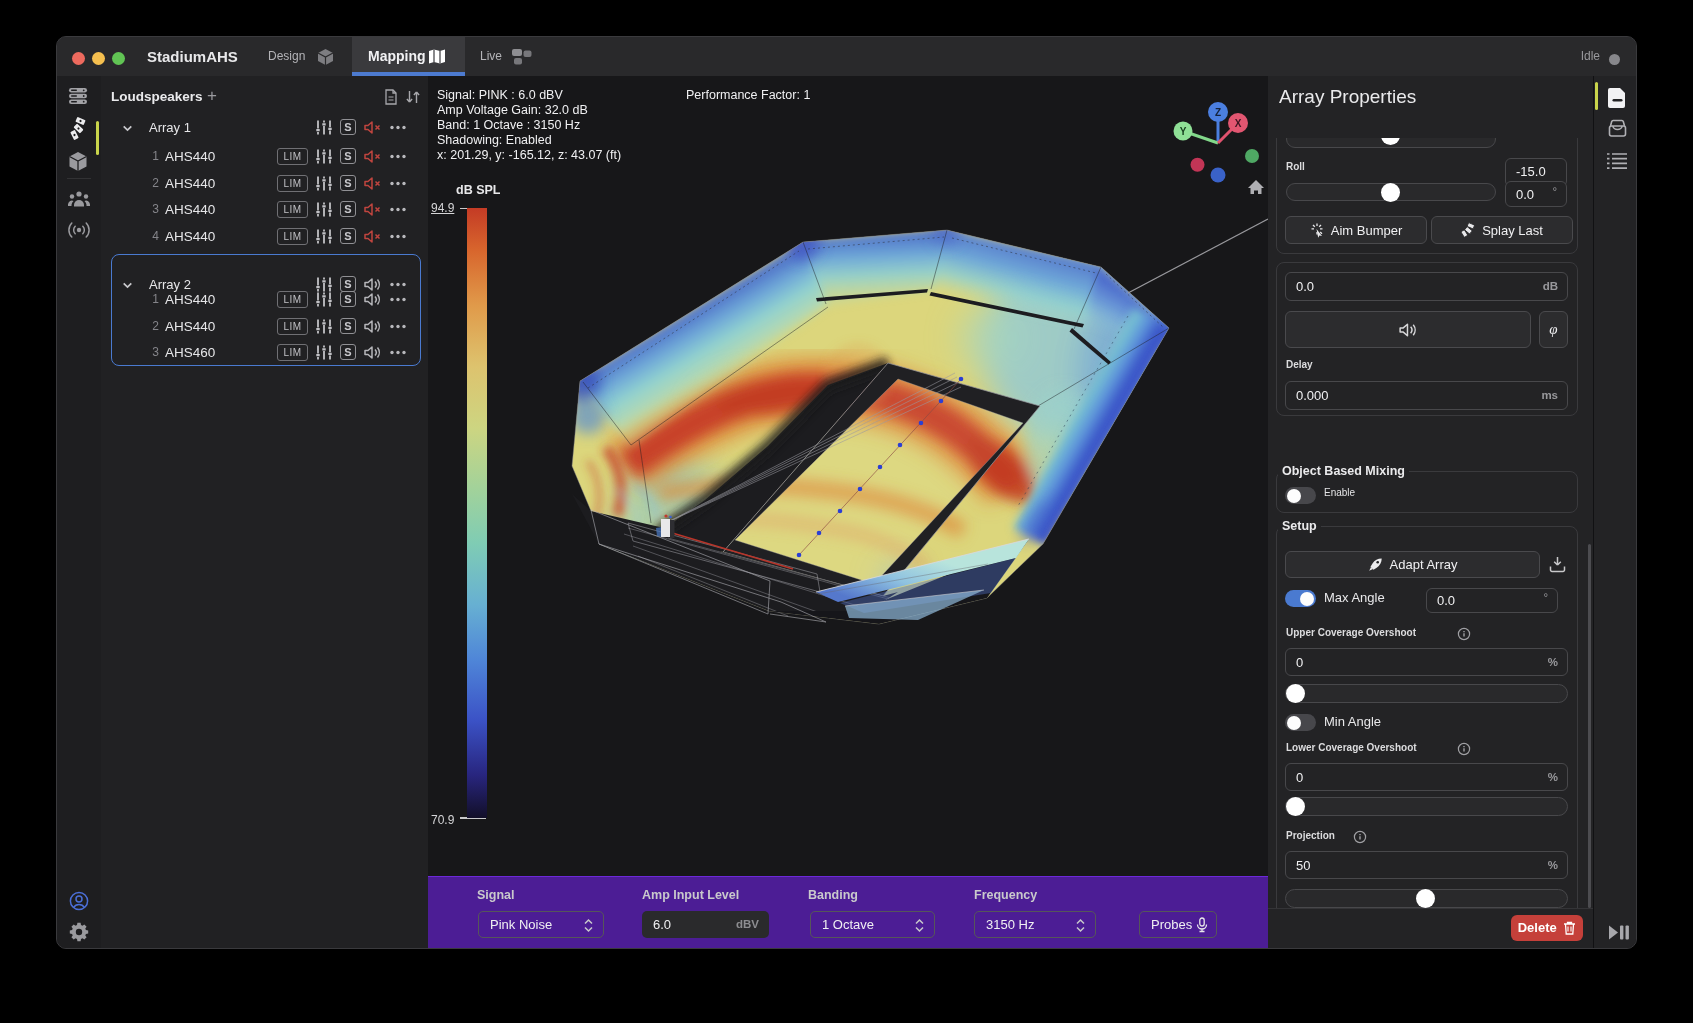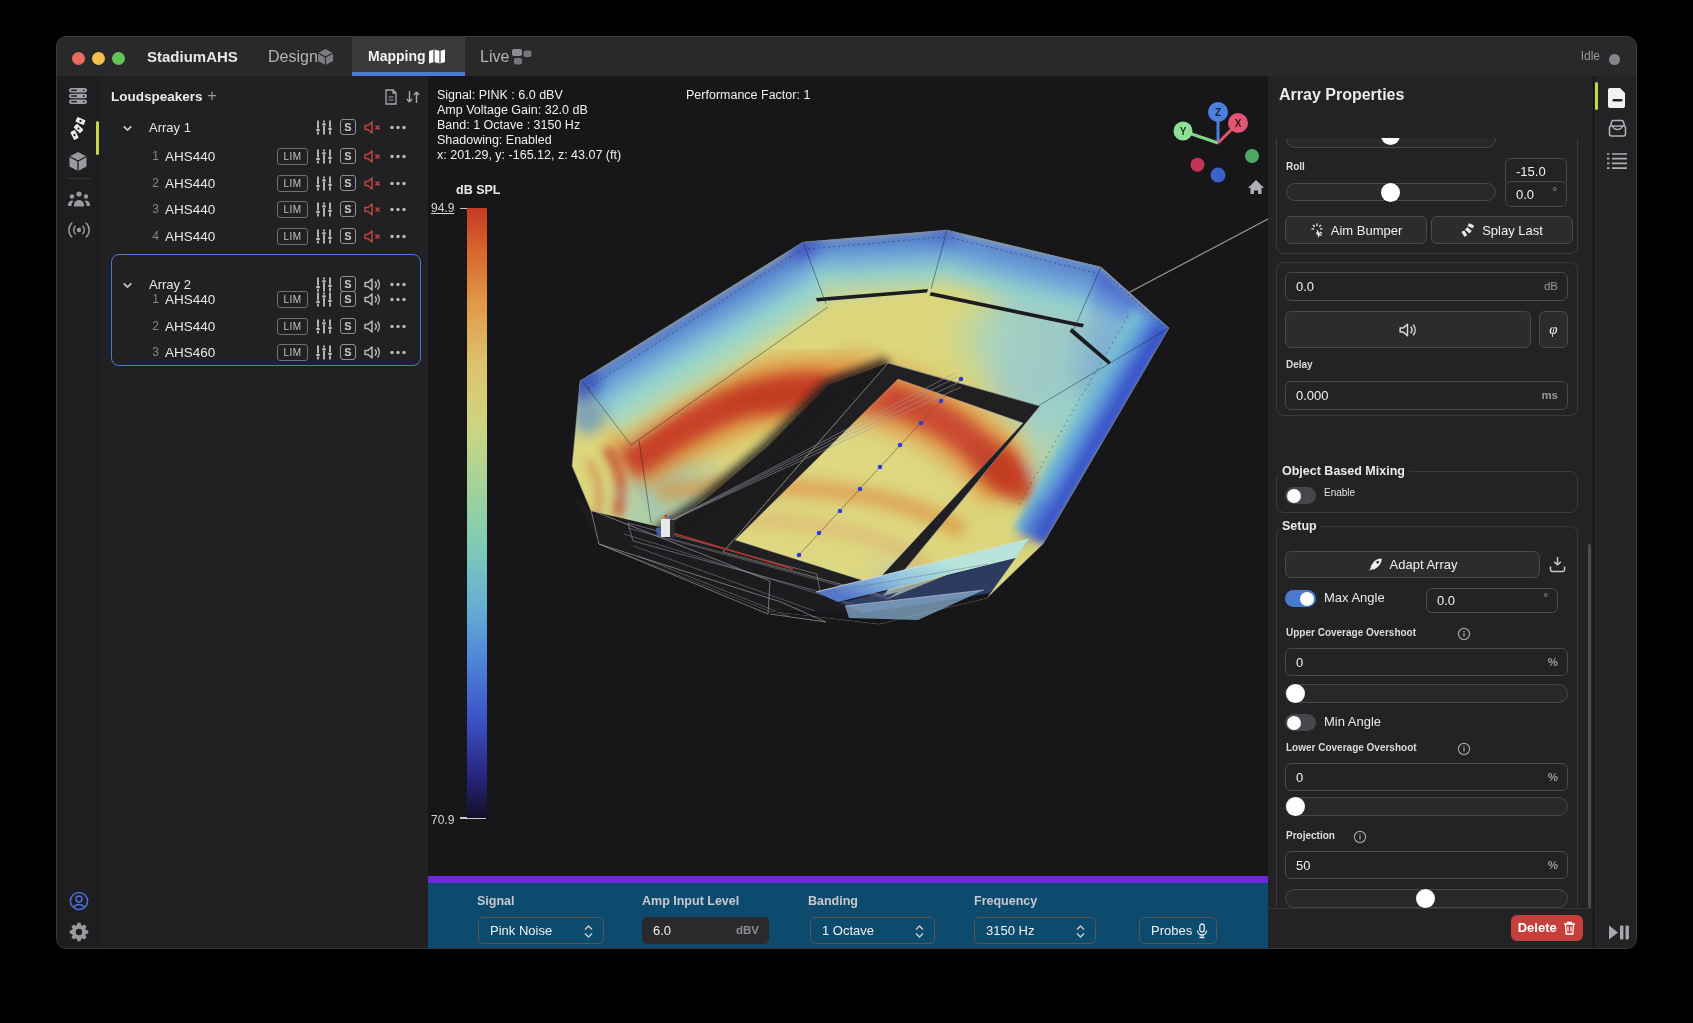--- a/index.html
+++ b/index.html
@@ -7,21 +7,21 @@
     font-family:"Liberation Sans", sans-serif; }
   #win { position:absolute; left:56px; top:36px; width:1581px; height:913px;
     background:#1d1d1f; border-radius:10px; overflow:hidden;
     border:1px solid #3a3a3d; box-shadow: inset 0 1px 0 rgba(255,255,255,0.12); }
   .abs { position:absolute; }
   
   #titlebar { position:absolute; left:0; top:0; width:100%; height:39px; background:#29292b; }
   .tl { position:absolute; top:15px; width:13px; height:13px; border-radius:50%; }
   #title { position:absolute; left:90px; top:0; height:39px; line-height:39px; color:#e8e8ea;
     font-size:15px; font-weight:bold; }
-  .tabtxt { color:#b4b4b8; font-size:16px; }
+  .tabtxt { color:#b4b4b8; font-size:12px; }
   #tab-mapping { position:absolute; left:295px; top:0; width:113px; height:39px; background:#3a3a3d; }
   #tab-underline { position:absolute; left:295px; top:35px; width:113px; height:4px; background:#4d7bd0; }
   #idle { position:absolute; right:36px; top:0; height:39px; line-height:39px; color:#98989c; font-size:12px; }
   #idledot { position:absolute; right:16px; top:53px; width:11px; height:11px; border-radius:50%; background:#87878b; }
   
   #lrail { position:absolute; left:0; top:39px; width:44px; height:874px; background:#1e1e20; }
   
   #lpanel { position:absolute; left:44px; top:39px; width:327px; height:874px; background:#212123; }
   .row { position:absolute; left:0; width:327px; height:27px; }
   .rnum { position:absolute; left:44px; top:0; width:14px; height:27px; line-height:27px; color:#85858a; font-size:12px; text-align:right; }
@@ -39,29 +39,29 @@
   
   #canvas { position:absolute; left:371px; top:39px; width:840px; height:874px; background:#171719; }
   #info { position:absolute; left:9px; top:12px; color:#f0f0f2; font-size:12.5px; line-height:15px; white-space:pre; }
   #perf { position:absolute; left:258px; top:12px; color:#f0f0f2; font-size:12.5px; }
   #dbspl { position:absolute; left:28px; top:107px; color:#e8e8ea; font-size:12.5px; font-weight:bold; }
   #cbar { position:absolute; left:39px; top:132px; width:20px; height:610px;
     background:linear-gradient(to bottom,#c43b25 0%,#d8662d 7%,#e09a4a 16%,#ddc36e 26%,#cdd581 36%,#a2d29a 46%,#7fccb4 55%,#67b0d2 65%,#4f86d8 74%,#3b52c6 84%,#28257e 93%,#120f28 100%); }
   #v949 { position:absolute; left:3px; top:125px; color:#d4d4d6; font-size:12px;text-decoration:underline; }
   #v709 { position:absolute; left:3px; top:737px; color:#d4d4d6; font-size:12px; }
   .tick { position:absolute; width:26px; height:1.5px; background:#c8c8ca; }
-  #bbar { position:absolute; left:0; top:800px; width:840px; height:74px; background:#0c4a6e; border-top:7px solid #6d28d9; }
+  #bbar { position:absolute; left:0; top:800px; width:840px; height:74px; background:#4c1d95; border-top:1px solid #6d28d9; }
   .blabel { position:absolute; top:11px; color:#c9c9cc; font-size:12.5px; font-weight:bold; }
   .bctrl { position:absolute; top:34px; height:27px; border:1px solid #56565a; border-radius:5px;
     color:#f0f0f2; font-size:13px; line-height:25px; padding-left:11px; }
   .bfield { position:absolute; top:34px; height:27px; background:#2a2a2c; border-radius:5px;
     color:#f0f0f2; font-size:13px; line-height:27px; padding-left:11px; }
   
   #rpanel { position:absolute; left:1211px; top:39px; width:325px; height:874px; background:#232325; }
-  #rptitle { position:absolute; left:11px; top:10px; color:#eaeaec; font-size:16px; font-weight:bold; }
+  #rptitle { position:absolute; left:11px; top:10px; color:#eaeaec; font-size:19px; font-weight:normal; }
   #idfield { position:absolute; left:9px; top:35px; width:308px; height:24px; border:1px solid #505054; border-radius:5px;
     color:#8f8f94; font-size:12.5px; line-height:22px; }
   #rscroll { position:absolute; left:0; top:62px; width:318px; height:770px; overflow:hidden; }
   .grp { position:absolute; left:8px; width:302px; border:1px solid #3a3a3d; border-radius:8px; }
   .slider { position:absolute; height:18px; background:#29292b; border:1px solid #48484b; border-radius:9px; }
   .knob { position:absolute; width:19px; height:19px; background:#fff; border-radius:50%; }
   .vbox { position:absolute; border:1px solid #48484b; border-radius:6px; background:#232325; }
   .vtxt { position:absolute; left:10px; color:#f0f0f2; font-size:13px; }
   .vunit { position:absolute; right:9px; color:#98989c; font-size:11.5px; }
   .btn { position:absolute; background:#2c2c2e; border:1px solid #4a4a4d; border-radius:6px;
@@ -712,21 +712,21 @@
           <g transform="rotate(40 7 8)" fill="#e8e8ea" stroke="#2c2c2e" stroke-width="0.9">
             <rect x="3.2" y="0.8" width="6.6" height="4.2" rx="0.8" transform="rotate(-18 6.5 3)"></rect>
             <rect x="4.2" y="5.9" width="6.6" height="4.2" rx="0.8"></rect>
             <rect x="3.2" y="11" width="6.6" height="4.2" rx="0.8" transform="rotate(18 6.5 13)"></rect>
           </g>
         </svg>Splay Last</div>
 
       <div class="grp" style="top:124px; height:154px;"></div>
       <div class="vbox" style="left:17px; top:134px; width:283px; height:29px;">
           <span class="vtxt" style="top:6px;">0.0</span>
-          <span class="vunit" style="top:7px; font-weight:normal;">dB</span>
+          <span class="vunit" style="top:7px; font-weight:bold;">dB</span>
         </div>
       <div class="btn" style="left:17px; top:173px; width:246px; height:37px;">
         <svg style="margin-top:9px;" width="20" height="18" viewBox="0 0 19 17">
           <path d="M2 6.5 h3 l4 -3.5 v11 l-4 -3.5 h-3 z" fill="none" stroke="#d8d8da" stroke-width="1.4" stroke-linejoin="round"></path>
           <path d="M12 5.5 a4.5 4.5 0 0 1 0 6 M14.5 3.5 a8 8 0 0 1 0 10" fill="none" stroke="#d8d8da" stroke-width="1.4"></path>
         </svg>
       </div>
       <div class="btn" style="left:271px; top:173px; width:29px; height:37px; font-size:15px; line-height:35px; font-style:italic; font-family:'Liberation Serif',serif;">φ</div>
       <div class="lab" style="left:18px; top:221px;">Delay</div>
       <div class="vbox" style="left:17px; top:243px; width:283px; height:29px;">

